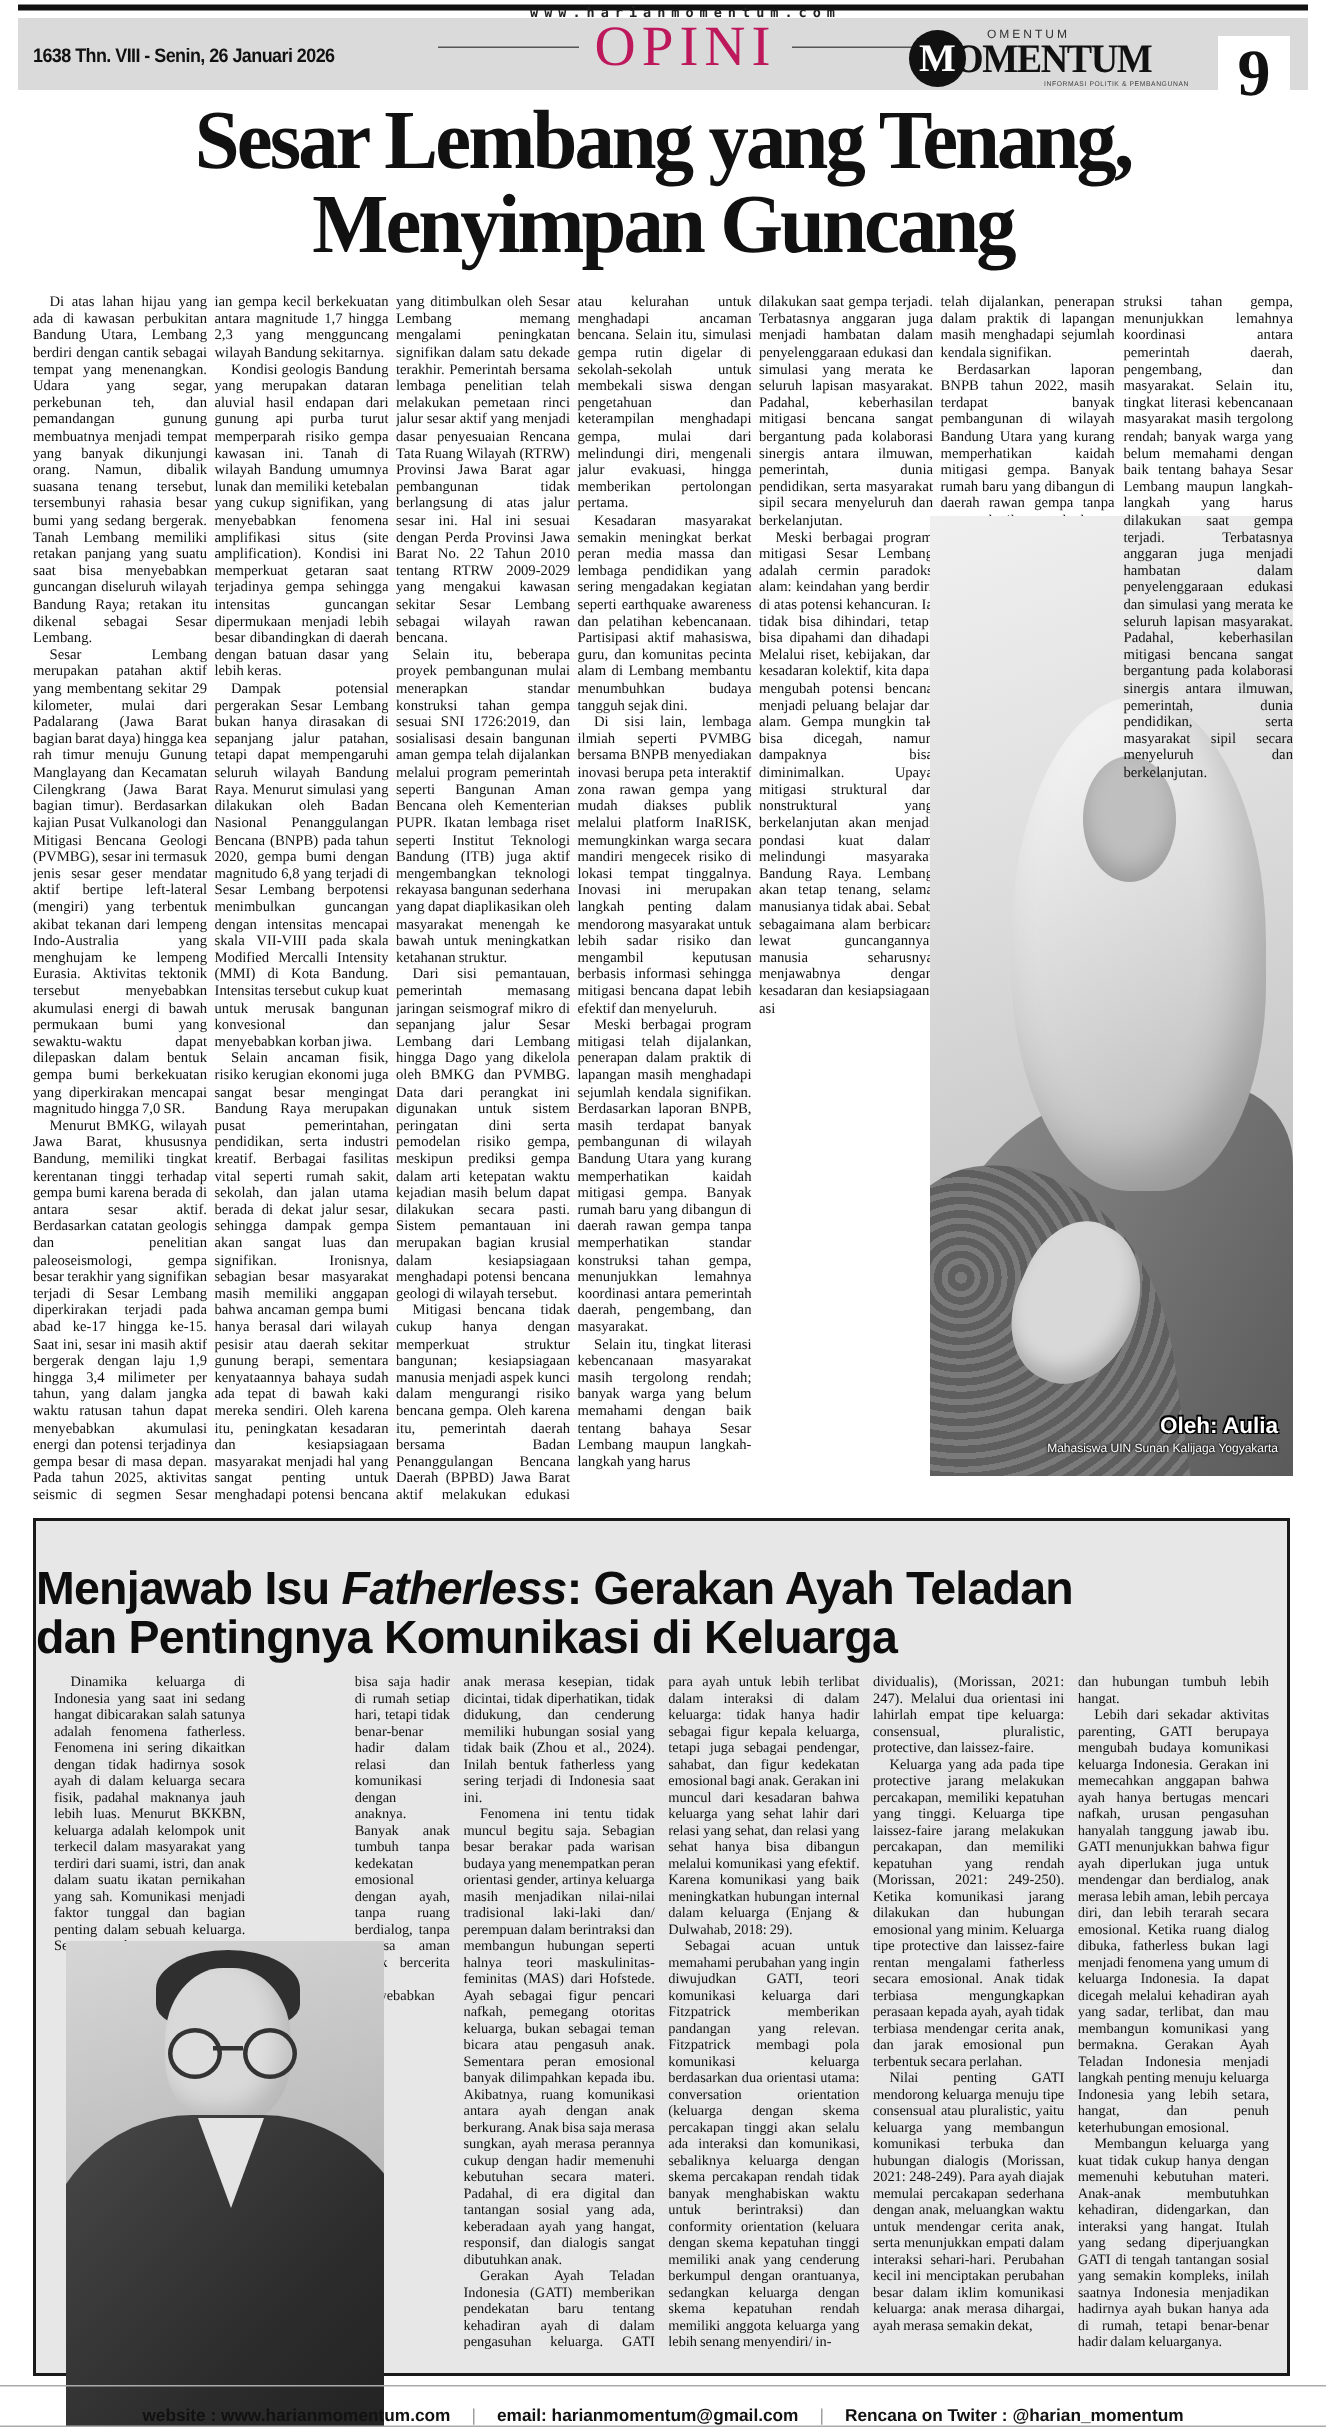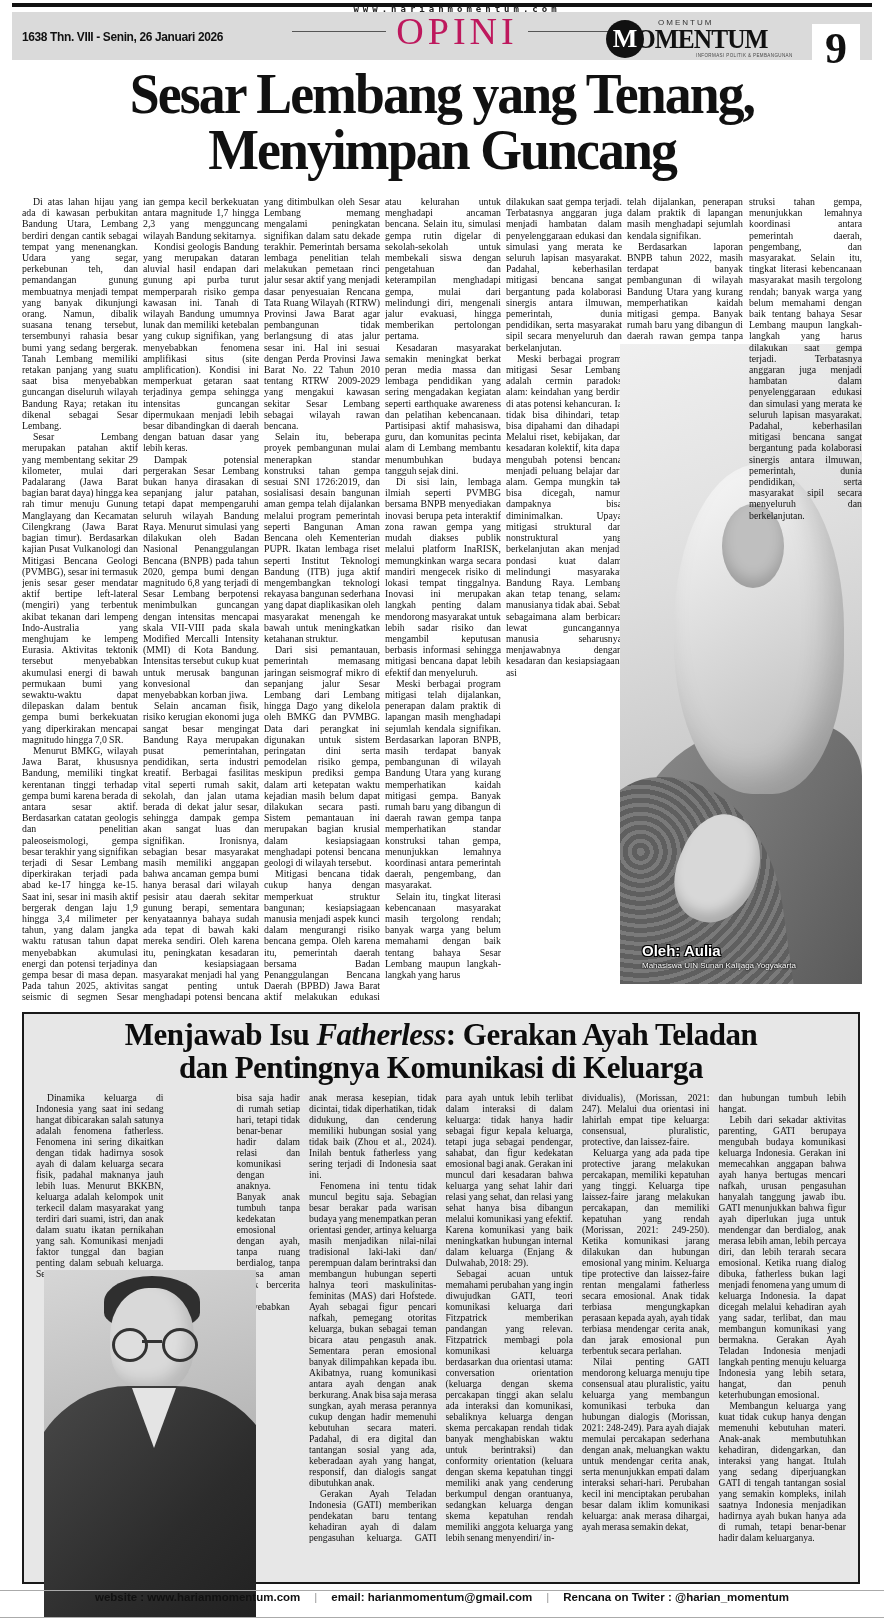--- a/index.html
+++ b/index.html
@@ -56,30 +56,30 @@
   .face{position:absolute;right:78px;top:160px;width:62px;height:84px;background:#bfbfbf;
         border-radius:50%;box-shadow:inset 0 -8px 14px rgba(0,0,0,.18);}
   .shoulder{position:absolute;right:0;top:380px;width:242px;height:260px;
             background:linear-gradient(120deg,#8d8d8d,#6f6f6f 60%,#5a5a5a);
             border-radius:60% 20% 0 0;}
   .dress{position:absolute;left:-30px;top:430px;width:190px;height:240px;
          background:repeating-radial-gradient(circle at 30% 30%,#7a7a7a 0 4px,#5f5f5f 4px 9px);
          border-radius:40% 60% 0 0;transform:rotate(-8deg);}
   .hand{position:absolute;left:58px;top:470px;width:80px;height:110px;background:#d8d8d8;
         border-radius:45% 55% 50% 50%;transform:rotate(24deg);box-shadow:inset -6px -8px 12px rgba(0,0,0,.2);}
-  .cap1{position:absolute;right:10px;bottom:14px;width:210px;text-align:left;color:#fff;
+  .cap1{position:absolute;right:10px;bottom:14px;width:210px;text-align:right;color:#fff;
         font-family:"Liberation Sans",sans-serif;}
   .cap-by{font-size:15px;font-weight:bold;
           text-shadow:-1px -1px 0 #000,1px -1px 0 #000,-1px 1px 0 #000,1px 1px 0 #000;}
   .cap-aff{font-size:8px;margin-top:2px;text-shadow:0 0 2px #000,0 0 2px #000;}
   
   .a2box{position:absolute;left:22px;top:1012px;width:838px;height:572px;border:2px solid #1a1a1a;
          background:#e7e7e7;box-sizing:border-box;}
-  .headline2{margin-top:4px;text-align:center;font-weight:bold;font-size:31px;line-height:33px;
-             letter-spacing:-0.5px;font-family:Liberation Serif, serif;color:#0d0d0d;}
+  .headline2{margin-top:28px;font-weight:bold;font-size:31px;line-height:33px;
+             letter-spacing:-0.5px;font-family:Liberation Sans, sans-serif;color:#0d0d0d;}
   .headline2 .it{font-style:italic;}
   .a2body{position:relative;margin:8px 12px 0 12px;height:452px;display:flex;gap:9px;}
   .a2col{flex:1;text-align:justify;font-size:9.6px;line-height:11px;overflow:hidden;word-spacing:-0.4px;}
   .a2col.cont .para:first-child{text-indent:0;}
   .wrap-spacer{float:left;width:64px;height:318px;margin-top:42px;}
   
   .photo2{position:absolute;left:8px;top:178px;width:212px;height:386px;overflow:hidden;
           background:linear-gradient(165deg,#d6d6d6,#b9b9b9 45%,#979797);}
   .p2head{position:absolute;left:66px;top:18px;width:84px;height:104px;background:#d9d9d9;
           border-radius:46% 46% 42% 42%;box-shadow:inset -8px -10px 14px rgba(0,0,0,.15);}
@@ -93,21 +93,21 @@
             background:linear-gradient(135deg,#4a4a4a,#2c2c2c 55%,#1d1d1d);
             border-radius:40% 42% 0 0;}
   .p2collar{position:absolute;left:88px;top:118px;width:44px;height:60px;background:#e4e4e4;
             clip-path:polygon(0 0,100% 0,50% 100%);}
   .cap2{position:absolute;left:6px;bottom:10px;width:200px;text-align:center;color:#fff;
         font-family:"Liberation Sans",sans-serif;}
   .cap2-by{font-size:15px;font-weight:bold;
            text-shadow:-1px -1px 0 #000,1px -1px 0 #000,-1px 1px 0 #000,1px 1px 0 #000;}
   
   .footer{position:absolute;left:0;top:1590px;width:884px;border-top:1px solid #aaa;border-bottom:1px solid #aaa;
-          height:26px;display:flex;align-items:flex-start;justify-content:center;gap:14px;
+          height:26px;display:flex;align-items:flex-end;justify-content:center;gap:14px;
           font-family:"Liberation Sans",sans-serif;font-weight:bold;font-size:11.5px;color:#111;}
   .footer .sep{color:#999;font-weight:normal;}
 </style>
 </head>
 <body>
 
 <div class="page">
 
   <div class="top-rule"></div>
   <div class="header-band">

